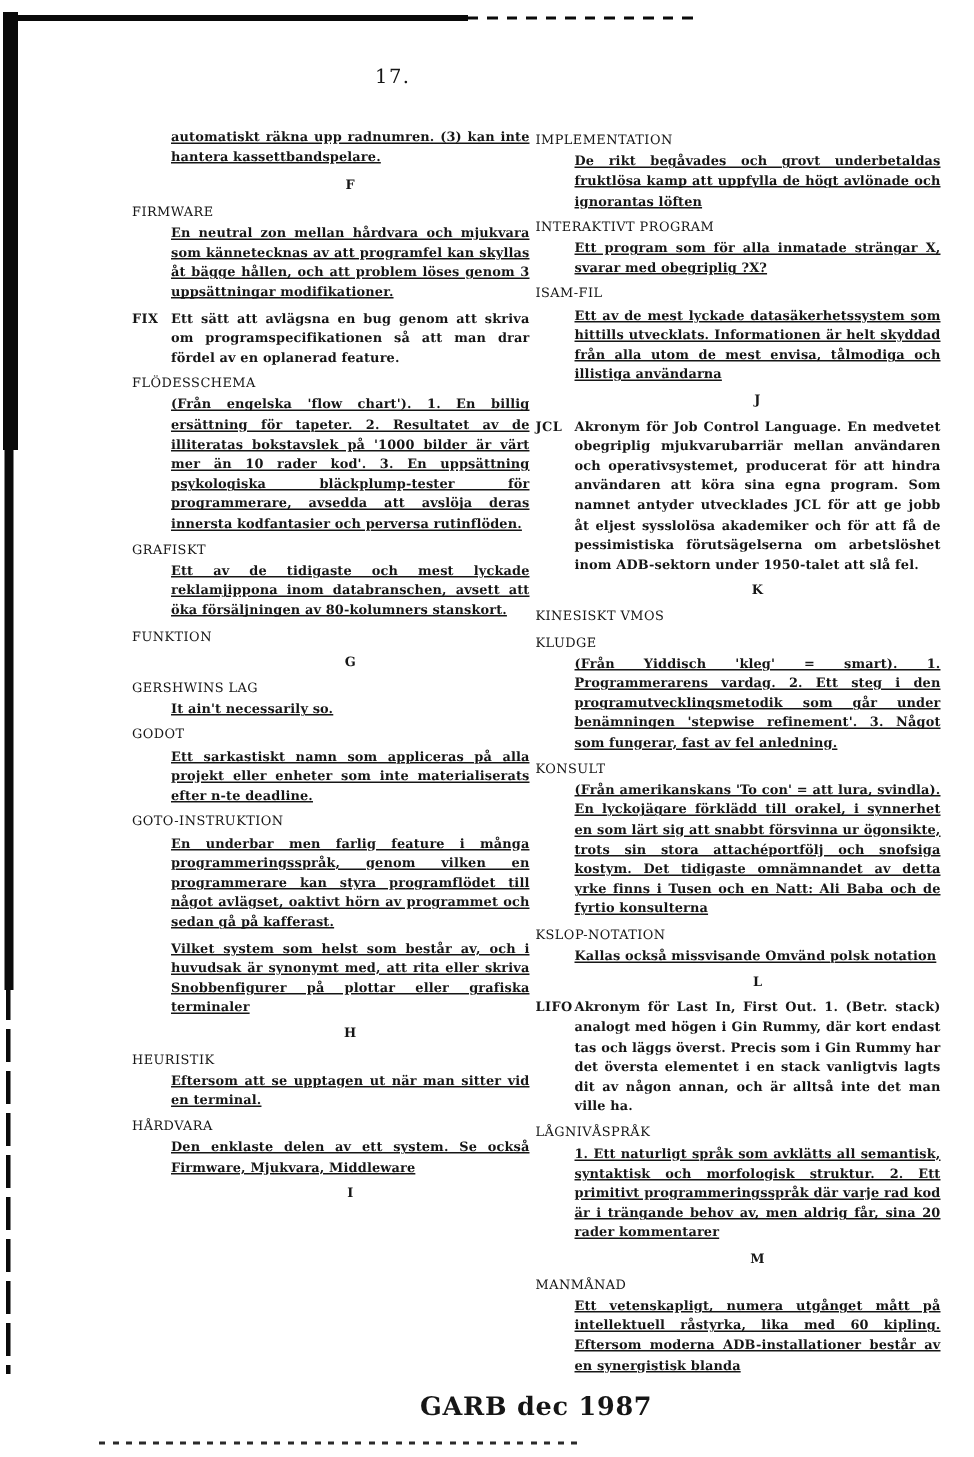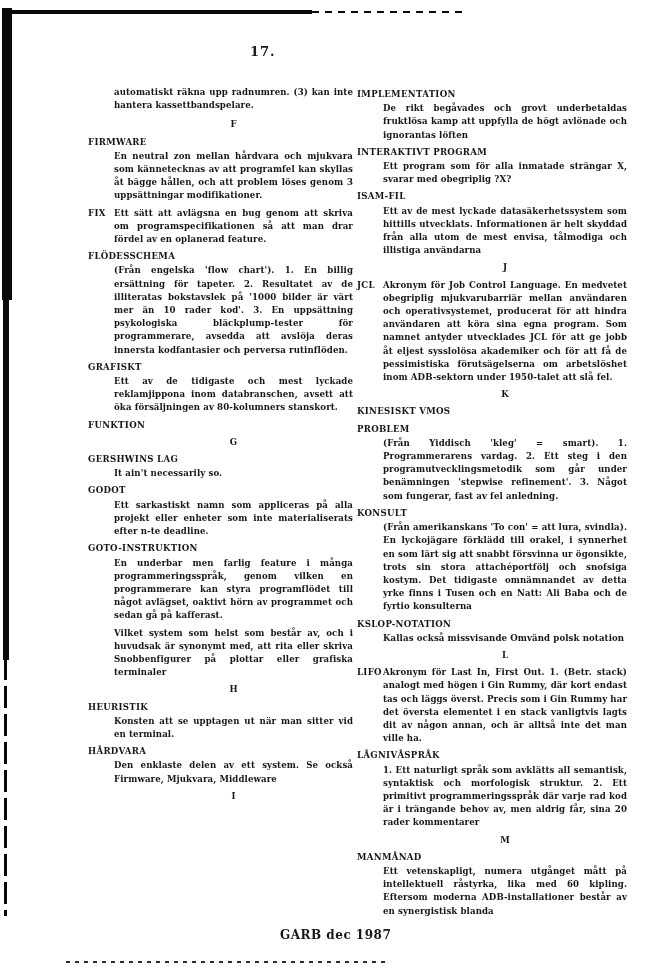--- a/index.html
+++ b/index.html
@@ -28,57 +28,57 @@
     left: 4px; top: 658px; width: 3px; height: 258px;
     background: repeating-linear-gradient(180deg, #0a0a0a 0 22px, transparent 22px 28px);
   }
   .bottom-dots {
     left: 66px; top: 961px; width: 320px; height: 2px;
     background: repeating-linear-gradient(90deg, #2a2a2a 0 4px, transparent 4px 9px);
   }
   
   .page-number {
     position: absolute; left: 250px; top: 44px;
-    font-size: 13px; font-weight: 700; letter-spacing: 1px;
+    font-size: 13px; font-weight: 400; letter-spacing: 1px;
   }
   .footer {
     position: absolute; left: 280px; top: 928px;
-    font-size: 12px; font-weight: 600; letter-spacing: 0.5px;
+    font-size: 17px; font-weight: 600; letter-spacing: 0.5px;
   }
   
   .col {
     position: absolute;
     font-size: 8.6px; font-weight: 700;
     line-height: 13.2px;
     text-align: justify;
     letter-spacing: 0.1px;
   }
   .col-left  { left: 88px;  top: 86px; width: 265px; }
   .col-right { left: 357px; top: 88px; width: 270px; }
   .entry { margin: 0 0 4px 0; }
   .term {
-    font-weight: 700;
+    font-weight: 400;
     letter-spacing: 0.3px;
     margin: 0 0 1px 0;
     text-align: left;
   }
   .def { margin: 0 0 0 26px; }
   .inline-entry { position: relative; padding-left: 26px; margin: 0 0 4px 0; }
   .inline-entry .term-inline {
     position: absolute; left: 0; top: 0;
     font-weight: 700; letter-spacing: 0.3px;
   }
   .letter {
     text-align: center;
     padding-left: 26px;
     font-weight: 700;
     margin: 2px 0 4px 0;
   }
   .cont { margin-bottom: 6px; }
-  p { margin: 0; }
+  p { margin: 0; text-decoration: underline; }
 </style>
 </head>
 <body>
 
 <div class="page">
 
   <div class="artifact top-line"></div>
   <div class="top-line-dots artifact" style="background: repeating-linear-gradient(90deg, #0a0a0a 0 7px, transparent 7px 13px);"></div>
   <div class="artifact left-bar-1"></div>
   <div class="artifact left-bar-2"></div>
@@ -118,21 +118,21 @@
       <div class="entry">
         <div class="term">GOTO-INSTRUKTION</div>
         <p class="def">En underbar men farlig feature i många programmeringsspråk, genom vilken en programmerare kan styra programflödet till något avlägset, oaktivt hörn av programmet och sedan gå på kafferast.</p>
       </div>
       <div class="entry">
         <p class="def">Vilket system som helst som består av, och i huvudsak är synonymt med, att rita eller skriva Snobbenfigurer på plottar eller grafiska terminaler</p>
       </div>
       <div class="letter">H</div>
       <div class="entry">
         <div class="term">HEURISTIK</div>
-        <p class="def">Konsten att se upptagen ut när man sitter vid en terminal.</p>
+        <p class="def">Eftersom att se upptagen ut när man sitter vid en terminal.</p>
       </div>
       <div class="entry">
         <div class="term">HÅRDVARA</div>
         <p class="def">Den enklaste delen av ett system. Se också Firmware, Mjukvara, Middleware</p>
       </div>
       <div class="letter">I</div>
     </div>
   <div class="col col-right" id="col-right">
       <div class="entry">
         <div class="term">IMPLEMENTATION</div>
@@ -146,21 +146,21 @@
         <div class="term">ISAM-FIL</div>
         <p class="def">Ett av de mest lyckade datasäkerhetssystem som hittills utvecklats. Informationen är helt skyddad från alla utom de mest envisa, tålmodiga och illistiga användarna</p>
       </div>
       <div class="letter">J</div>
       <div class="inline-entry"><span class="term-inline">JCL</span><span>Akronym för Job Control Language. En medvetet obegriplig mjukvarubarriär mellan användaren och operativsystemet, producerat för att hindra användaren att köra sina egna program. Som namnet antyder utvecklades JCL för att ge jobb åt eljest sysslolösa akademiker och för att få de pessimistiska förutsägelserna om arbetslöshet inom ADB-sektorn under 1950-talet att slå fel.</span></div>
       <div class="letter">K</div>
       <div class="entry">
         <div class="term">KINESISKT VMOS</div>
       </div>
       <div class="entry">
-        <div class="term">PROBLEM</div>
+        <div class="term">KLUDGE</div>
         <p class="def">(Från Yiddisch 'kleg' = smart). 1. Programmerarens vardag. 2. Ett steg i den programutvecklingsmetodik som går under benämningen 'stepwise refinement'. 3. Något som fungerar, fast av fel anledning.</p>
       </div>
       <div class="entry">
         <div class="term">KONSULT</div>
         <p class="def">(Från amerikanskans 'To con' = att lura, svindla). En lyckojägare förklädd till orakel, i synnerhet en som lärt sig att snabbt försvinna ur ögonsikte, trots sin stora attachéportfölj och snofsiga kostym. Det tidigaste omnämnandet av detta yrke finns i Tusen och en Natt: Ali Baba och de fyrtio konsulterna</p>
       </div>
       <div class="entry">
         <div class="term">KSLOP-NOTATION</div>
         <p class="def">Kallas också missvisande Omvänd polsk notation</p>
       </div>

